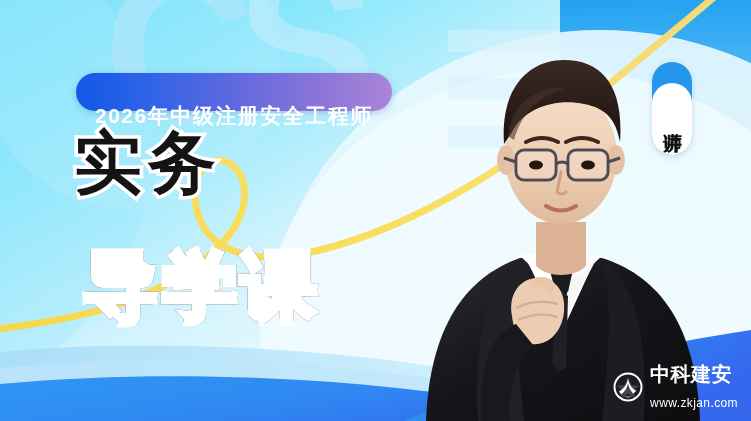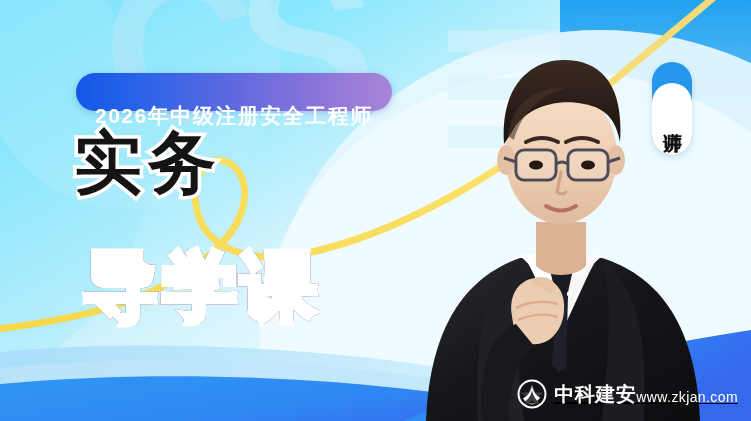--- a/index.html
+++ b/index.html
@@ -116,26 +116,26 @@
     text-orientation:upright;
     letter-spacing:2px;
   }
 
   
   #logo{
     position:absolute;right:13px;bottom:12px;
     display:flex;align-items:center;gap:7px;
   }
   #logo .mark{width:30px;height:30px;flex:0 0 30px;}
-  #logo .words{display:flex;flex-direction:row;line-height:1;text-decoration:underline;}
+  #logo .words{display:flex;flex-direction:column;line-height:1;}
   #logo .brand{
     color:#ffffff;font-size:20px;font-weight:bold;letter-spacing:.5px;
   }
   #logo .url{
-    color:#ffffff;font-size:14px;letter-spacing:.4px;margin-top:6px;
+    color:#ffffff;font-size:12px;letter-spacing:.4px;margin-top:13px;
     font-family:"Liberation Sans","DejaVu Sans",sans-serif;
   }
 </style>
 </head>
 <body>
 
 <div id="stage">
 
   <svg class="bg-svg" viewBox="0 0 751 421" aria-hidden="true">
     <defs>

